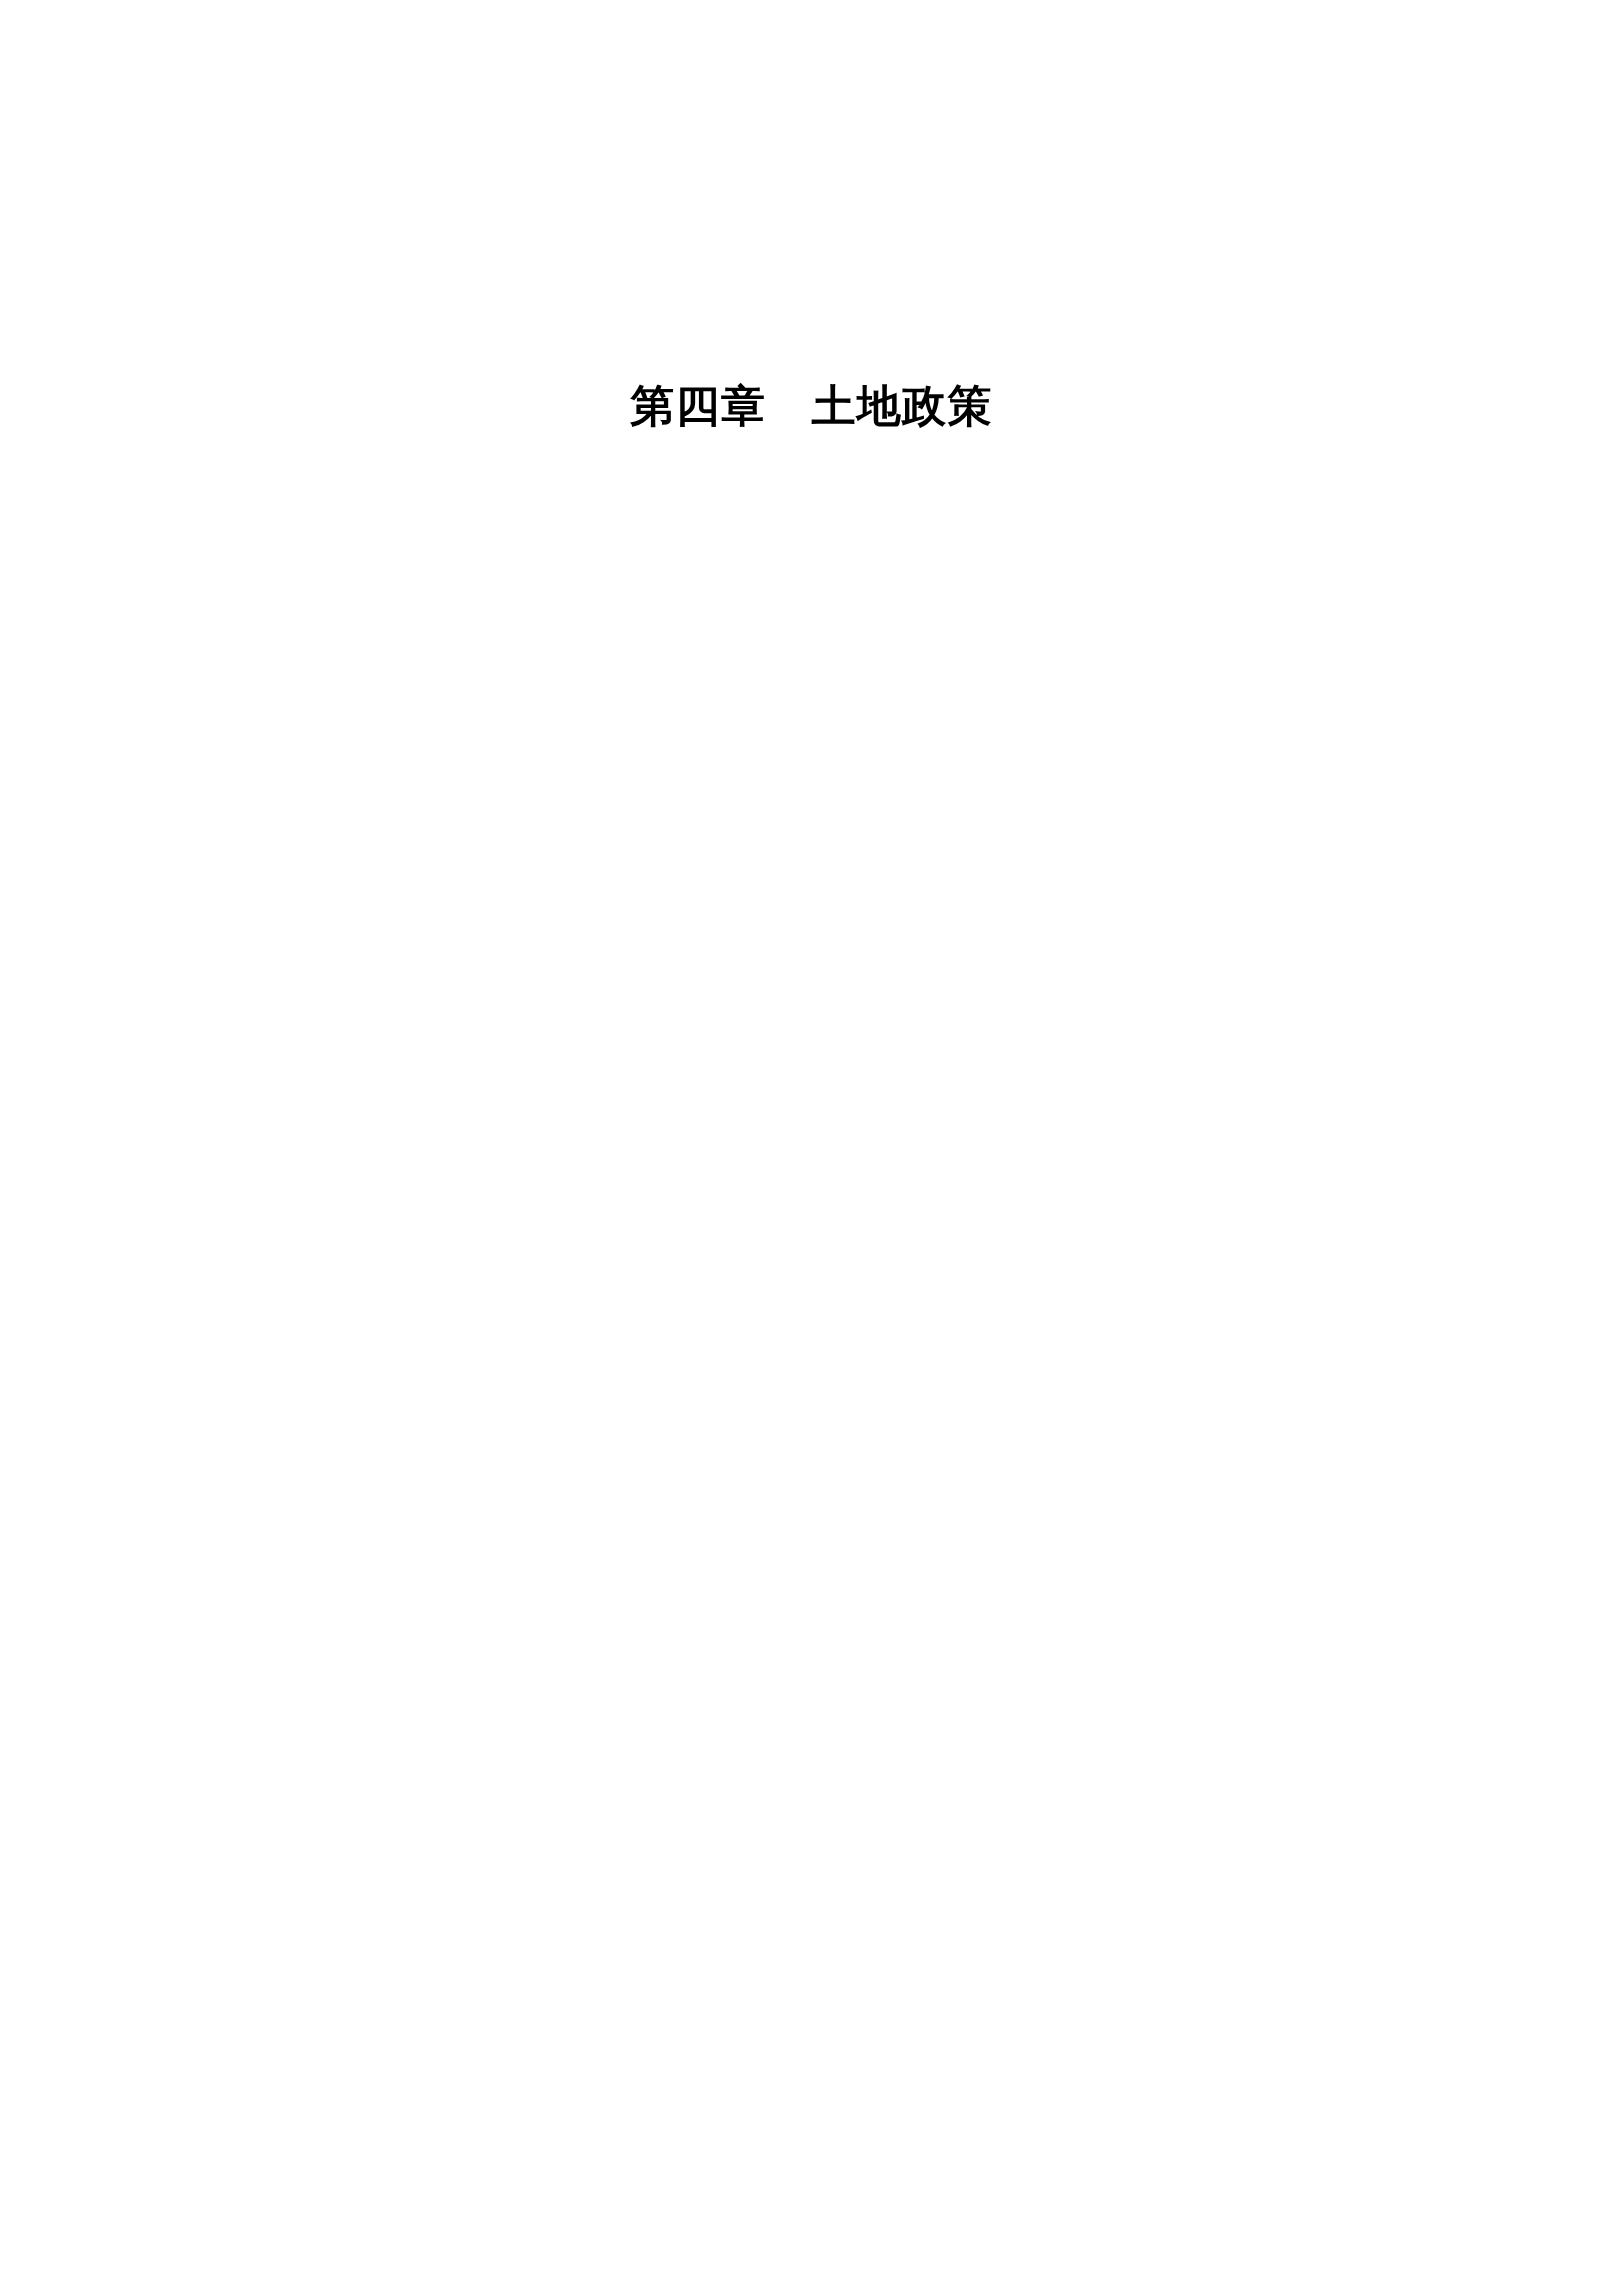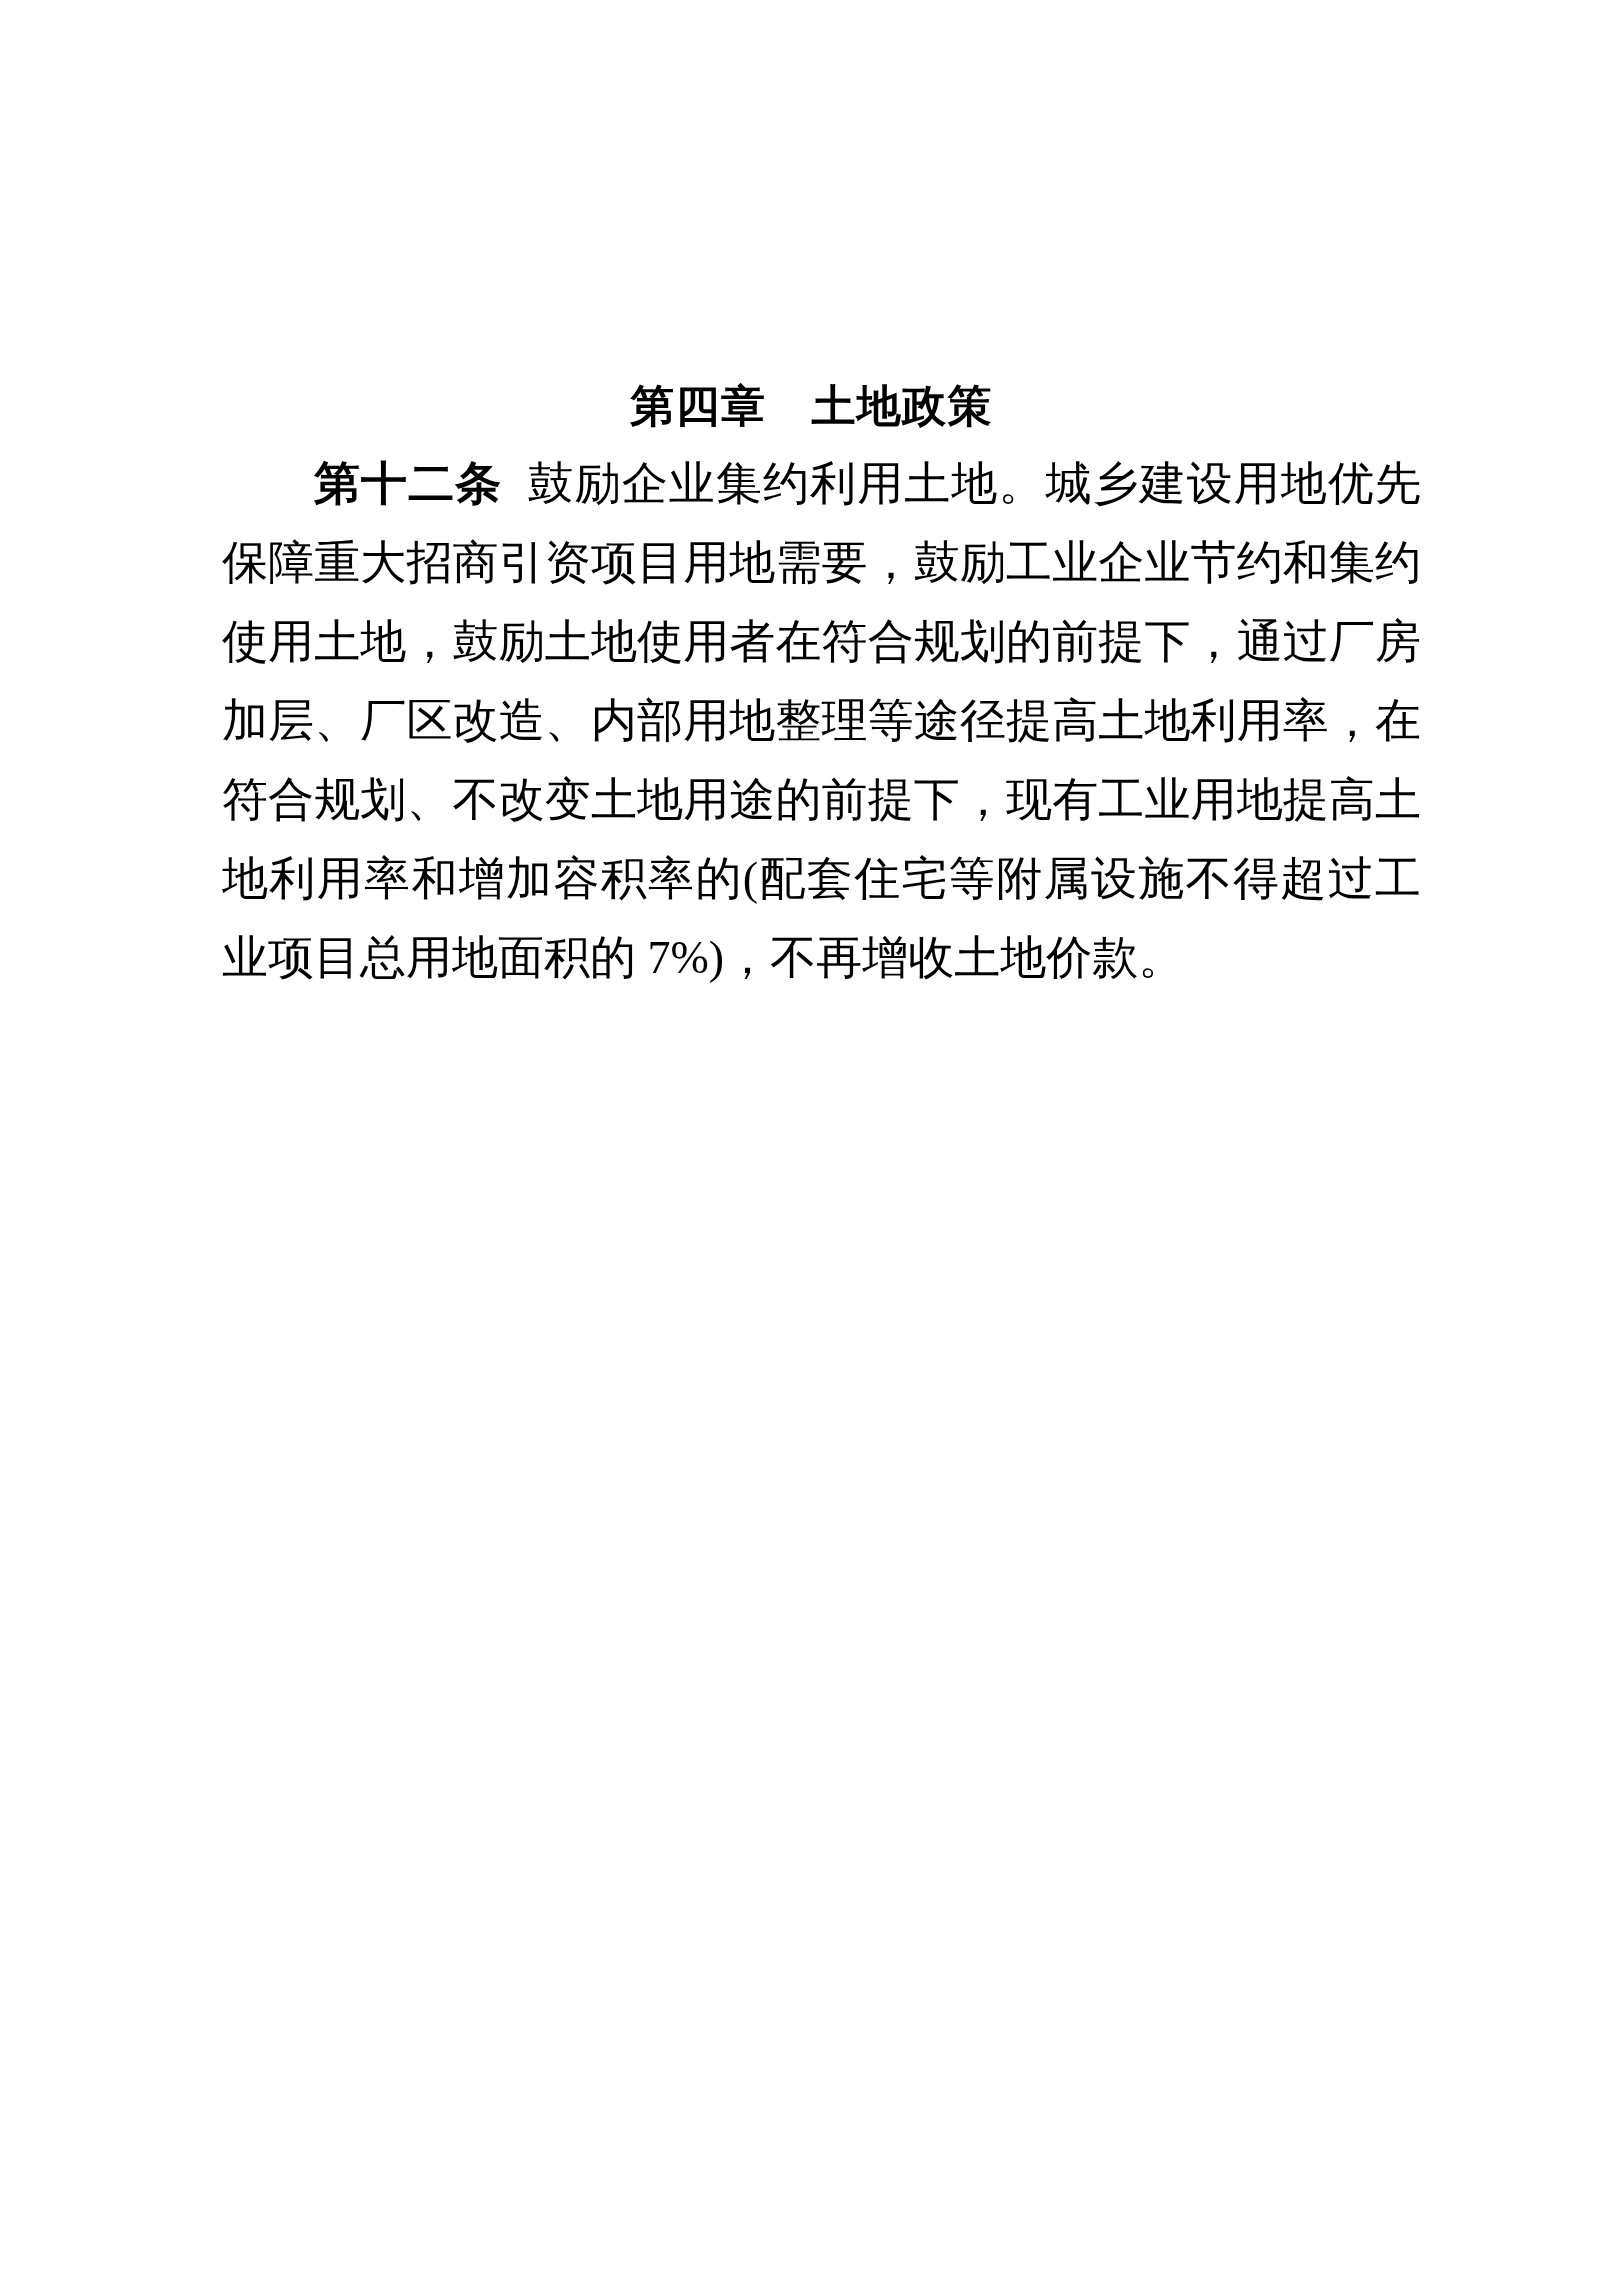--- a/index.html
+++ b/index.html
@@ -52,21 +52,18 @@
 </style>
 </head>
 <body>
 
 <div class="page">
 
   <h1 class="chapter-title">第四章　土地政策</h1>
 
   <div class="body-text">
 
-    <p class="article">
-      <span class="article-number">第十二条</span><span>鼓励企业集约利用土地。城乡建设用地优先保障重大招商引资项目用地需要，鼓励工业企业节约和集约使用土地，鼓励土地使用者在符合规划的前提下，通过厂房加层、厂区改造、内部用地整理等途径提高土地利用率，在符合规划、不改变土地用途的前提下，现有工业用地提高土地利用率和增加容积率的(配套住宅等附属设施不得超过工业项目总用地面积的 7%)，不再增收土地价款。</span>
-    </p>
 
 
 
   </div>
 </div>
 
 
 </body></html>

